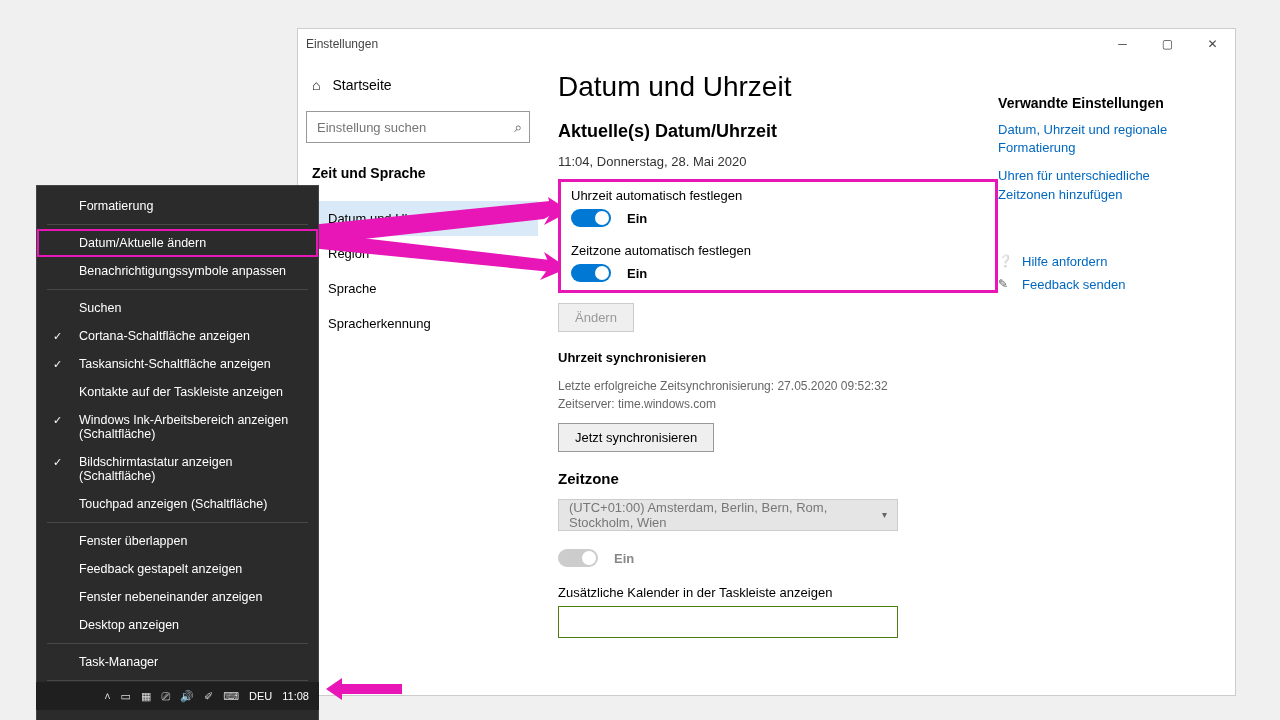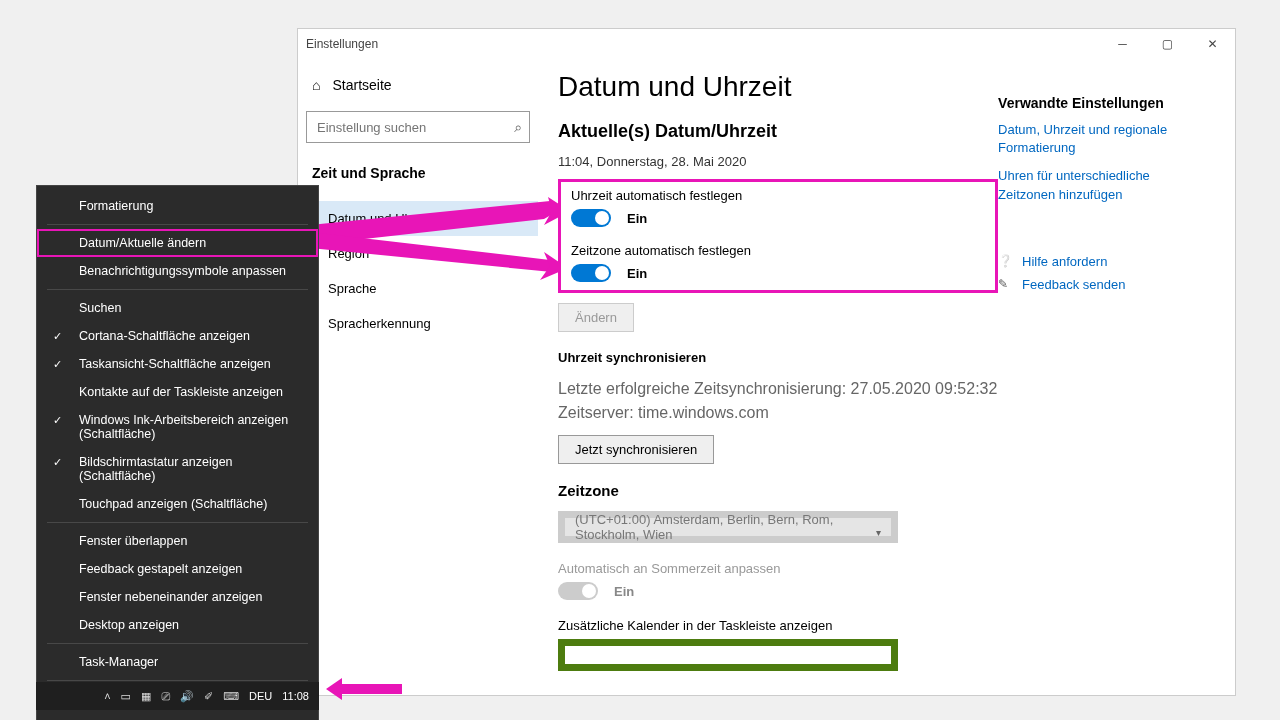--- a/index.html
+++ b/index.html
@@ -34,22 +34,22 @@
 .switch { width: 40px; height: 18px; border-radius: 10px; background: #0078d4; position: relative; cursor: pointer; }
 .switch::after { content: ""; position: absolute; right: 2px; top: 2px; width: 14px; height: 14px; background: #fff; border-radius: 50%; }
 .switch.disabled { background: #ccc; cursor: default; }
 .tog-state { font-size: 13px; }
 
 .highlight-box { border: 3px solid #e815b7; padding: 6px 10px 2px; margin-bottom: 10px; margin-top: -4px; }
 .sec-label { font-size: 13px; margin-bottom: 6px; }
 .btn { padding: 6px 16px; font-size: 13px; border: 1px solid #999; background: #efefef; cursor: pointer; }
 .btn.disabled { color: #999; border-color: #ccc; background: #efefef; cursor: default; }
 .sec { margin-bottom: 18px; }
-.small-grey { font-size: 16px; color: #666; line-height: 1.5; margin-bottom: 10px; }
-.select { width: 340px; height: 32px; padding: 0 28px 0 10px; border: 7px solid #4d7c0f; font-size: 13px; display: flex; align-items: center; position: relative; background: #fff; cursor: pointer; }
+.small-grey { font-size: 12px; color: #666; line-height: 1.5; margin-bottom: 10px; }
+.select { width: 340px; height: 32px; padding: 0 28px 0 10px; border: 1px solid #4d7c0f; font-size: 13px; display: flex; align-items: center; position: relative; background: #fff; cursor: pointer; }
 .select.disabled { background: #e5e5e5; color: #777; border-color: #ccc; cursor: default; }
 .select .chev { position: absolute; right: 10px; top: 9px; font-size: 10px; color: #666; }
 .disabled-text { color: #999; font-size: 13px; margin-bottom: 6px; }
 
 .rel-title { font-size: 14px; font-weight: 700; margin-bottom: 10px; }
 .link { font-size: 13px; color: #0067c0; display: block; margin-bottom: 10px; cursor: pointer; line-height: 1.4; }
 .help-row { font-size: 13px; display: flex; gap: 10px; margin-bottom: 8px; align-items: center; }
 .help-row .ic { width: 14px; font-size: 12px; color: #555; }
 .help-row .lk { color: #0067c0; cursor: pointer; }
 
@@ -135,21 +135,20 @@
 
         <div class="sec">
           <div class="sub-title" style="font-size:15px">Zeitzone</div>
           <div class="select disabled">
             <span>(UTC+01:00) Amsterdam, Berlin, Bern, Rom, Stockholm, Wien</span>
             <span class="chev">▾</span>
           </div>
         </div>
 
         <div class="sec">
-          <div class="disabled-text">Automatisch an Sommerzeit anpassen</div>
           <div class="tog-row">
             <div class="switch disabled"></div>
             <span class="tog-state" style="color:#888">Ein</span>
           </div>
         </div>
 
         <div class="sec">
           <div class="sec-label">Zusätzliche Kalender in der Taskleiste anzeigen</div>
           <div class="select">
             

